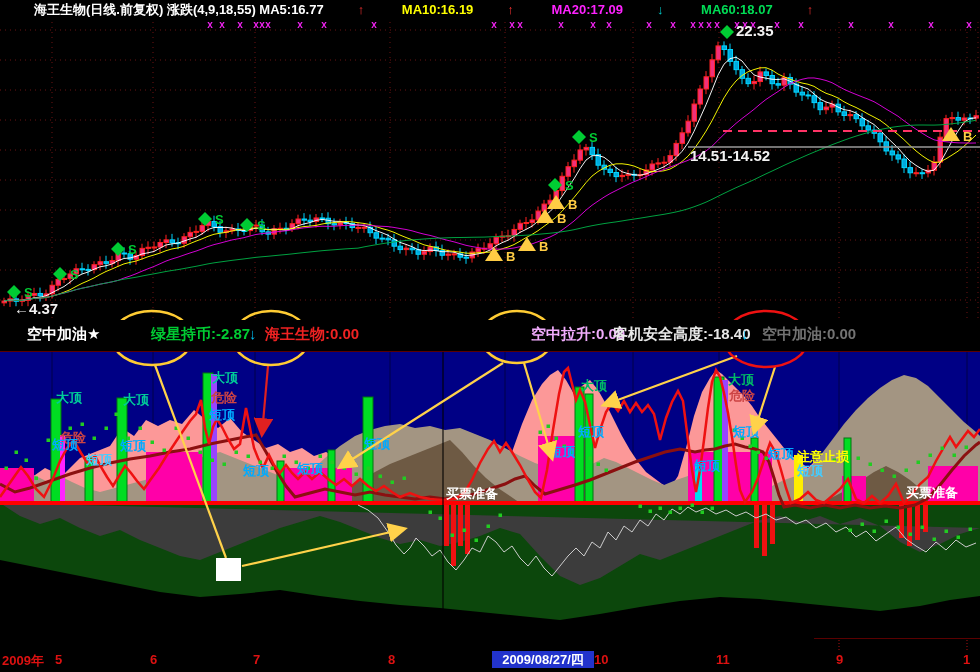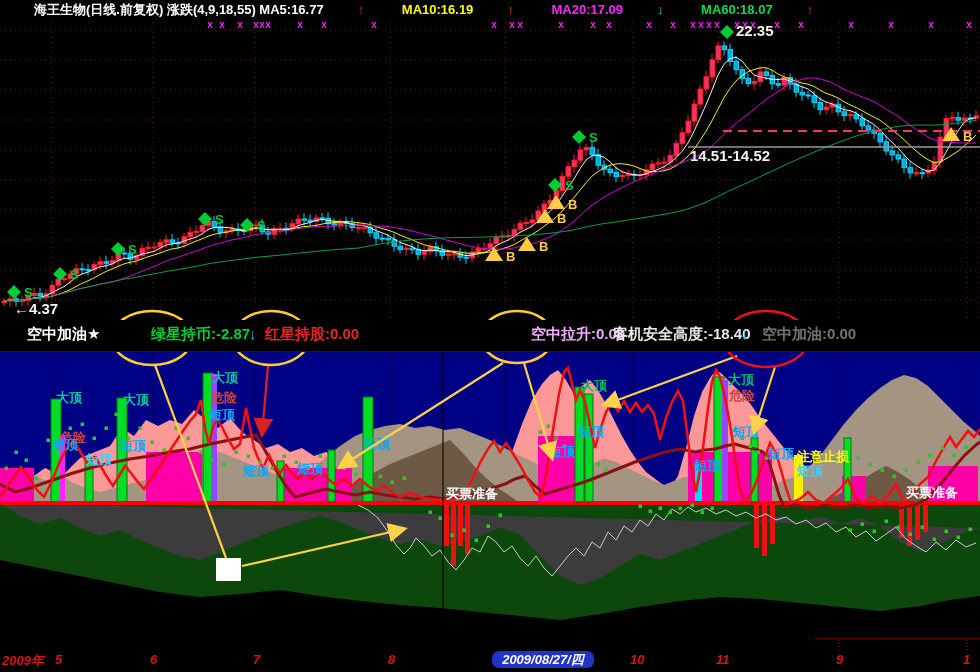--- a/index.html
+++ b/index.html
@@ -4,21 +4,21 @@
 <style>
   html,body{margin:0;padding:0;background:#000;}
   #screen{position:relative;width:980px;height:672px;background:#000;overflow:hidden;
           font-family:"Liberation Sans","DejaVu Sans",sans-serif;}
   #titlebar{position:absolute;left:0;top:0;width:980px;height:20px;background:#000;
             font-size:13px;font-weight:bold;line-height:20px;white-space:nowrap;padding-left:2px;}
   #titlebar span{margin-right:2px;margin-left:32px;}
   #indicator-header{position:absolute;left:0;top:320px;width:980px;height:32px;background:#000;margin-left:25px;}
   #indicator-header span{position:absolute;top:5px;font-size:15px;font-weight:bold;white-space:nowrap;}
   #main-svg{position:absolute;left:0;top:0;}
-  #axis{position:absolute;left:0;top:638px;width:814px;height:34px;background:#000;font-style:italic;}
+  #axis{position:absolute;left:0;top:638px;width:814px;height:34px;background:#000;}
   #axis .lbl{position:absolute;top:14px;font-size:13px;font-weight:bold;color:#dd1111;white-space:nowrap;}
   #axis .hl{position:absolute;top:13px;height:17px;background:#2233cc;color:#fff;
             font-size:13px;font-weight:bold;text-align:center;line-height:17px;}
   .sep{position:absolute;left:0;width:980px;height:1px;background:#5a0000;}
 </style>
 </head>
 <body>
 
 <div id="screen">
 
@@ -651,36 +651,36 @@
         <line x1="967" y1="640" x2="967" y2="651" stroke="#aa1111" stroke-width="1" stroke-dasharray="1 2"></line>
       </g>
     </svg>
 
   <div id="titlebar"><span style="color: rgb(255, 255, 255);">海王生物(日线.前复权) 涨跌(4,9,18,55) MA5:16.77</span><span style="color: rgb(255, 51, 51);">↑</span><span style="color: rgb(255, 255, 0);"> MA10:16.19</span><span style="color: rgb(255, 51, 51);">↑</span><span style="color: rgb(255, 34, 255);"> MA20:17.09</span><span style="color: rgb(0, 204, 204);">↓</span><span style="color: rgb(0, 221, 85);"> MA60:18.07</span><span style="color: rgb(255, 51, 51);">↑</span></div>
 
   <div id="indicator-header">
       <span style="color: rgb(255, 255, 255); left: 2px;">空中加油★</span>
       <span style="color: rgb(0, 204, 51); left: 126px;">绿星持币:-2.87</span>
       <span style="color: rgb(0, 187, 238); left: 224px;">↓</span>
-      <span style="color: rgb(238, 34, 34); left: 240px;">红星持股:0.00</span>
+      <span style="color: rgb(238, 34, 34); left: 240px;">海王生物:0.00</span>
       <span style="color: #f0abfc; left: 506px;">空中拉升:0.00</span>
       <span style="color: rgb(232, 232, 232); left: 588px; text-align: right;">客机安全高度:-18.40</span>
       <span style="color: rgb(0, 187, 238); left: 716px;">↓</span>
       <span style="color: #737373; left: 737px;">空中加油:0.00</span>
     </div>
 
   <div class="sep" style="top:351px"></div>
   <div class="sep" style="top:638px"></div>
 
   <div id="axis">
     <span class="lbl" style="left:2px">2009年</span>
-    <span class="hl" id="axis-hl" style="left: 492px; width: 102px; border-radius: 7px;">2009/08/27/四</span>
+    <span class="hl" id="axis-hl" style="left: 492px; width: 102px;">2009/08/27/四</span>
   <span class="lbl" style="left: 55px;">5</span>
       <span class="lbl" style="left: 150px;">6</span>
       <span class="lbl" style="left: 253px;">7</span>
       <span class="lbl" style="left: 388px;">8</span>
-      <span class="lbl" style="left: 630px; text-align: center;">10</span>
+      <span class="lbl" style="left: 594px; text-align: center;">10</span>
       <span class="lbl" style="left: 716px;">11</span>
       <span class="lbl" style="left: 836px;">9</span>
       <span class="lbl" style="left: 963px;">1</span>
     </div>
 
 </div>
 
 </body></html>

